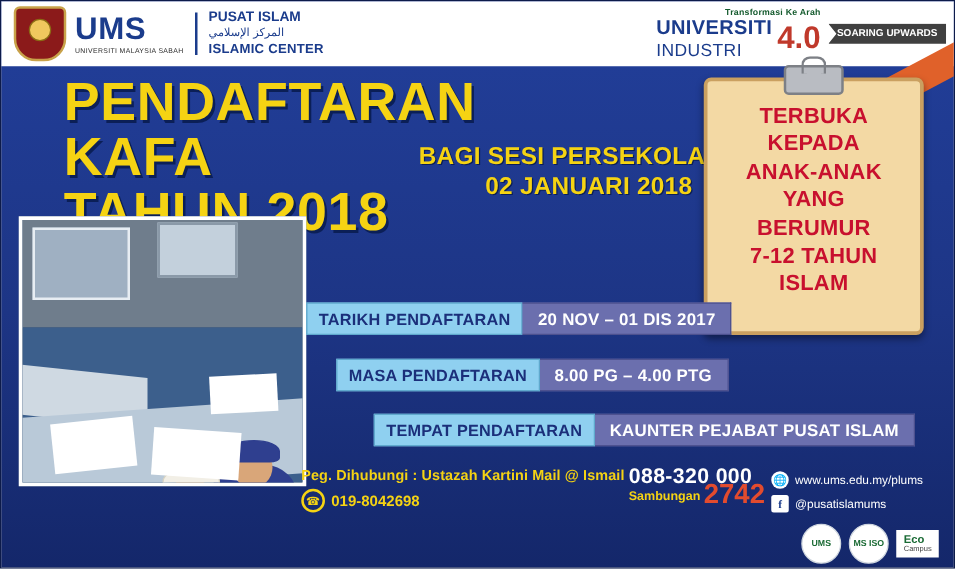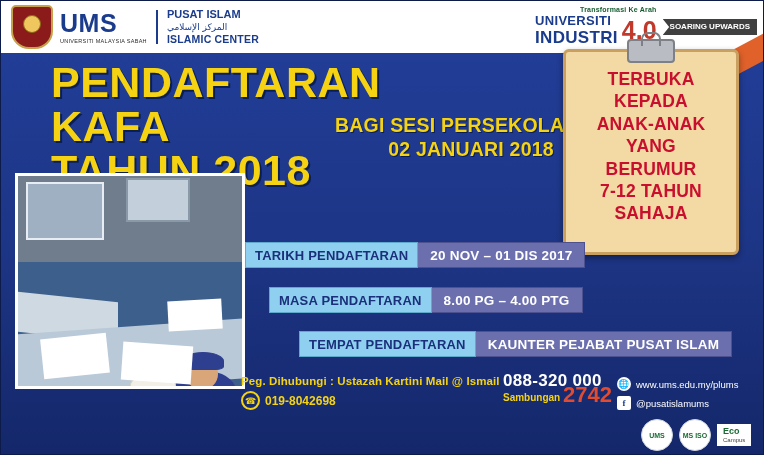--- a/index.html
+++ b/index.html
@@ -45,22 +45,22 @@
     width:2px;height:34px;background:#1b3c8c;margin:0 9px;
   }
   .pi-block{line-height:1.25;}
   .pi-l1{font-size:11px;font-weight:bold;color:#1b3c8c;}
   .pi-l2{font-size:9px;color:#1b3c8c;font-family:"DejaVu Sans",sans-serif;}
   .pi-l3{font-size:10.5px;font-weight:bold;color:#1b3c8c;letter-spacing:.2px;}
   .topbar-right{
     margin-left:auto;margin-right:8px;display:flex;align-items:center;
   }
   .tr-line1{font-size:7px;color:#155b2e;font-weight:bold;letter-spacing:.2px;text-align:right;}
-  .tr-uni{font-size:13px;font-weight:bold;color:#1b3c8c;letter-spacing:.3px;}
-  .tr-ind{font-size:17px;font-weight:bold;color:#1b3c8c;letter-spacing:.3px;}
+  .tr-uni{font-size:16px;font-weight:bold;color:#1b3c8c;letter-spacing:.3px;}
+  .tr-ind{font-size:14px;font-weight:normal;color:#1b3c8c;letter-spacing:.3px;}
   .tr-40{font-size:25px;font-weight:bold;color:#c0392b;line-height:.9;margin-left:4px;}
   .soaring{
     margin-left:6px;background:#404040;color:#ffffff;
     font-size:8px;font-weight:bold;text-align:center;
     padding:4px 7px 4px 7px;line-height:1.05;
     clip-path:polygon(0 0,100% 0,100% 100%,0 100%,7% 50%);
   }
   
   .ribbon{
     position:absolute;right:-52px;top:44px;width:140px;height:24px;
@@ -76,21 +76,21 @@
   }
   .title .l2{display:block;}
   .subtitle{
     position:absolute;left:330px;top:112px;width:280px;
     color:#f5d313;font-size:19.5px;font-weight:bold;text-align:center;
     line-height:1.25;letter-spacing:.2px;
     text-shadow:1px 1px 0 #0b1f57;
   }
   
   .clipboard{
-    position:absolute;right:24px;top:48px;width:170px;height:200px;
+    position:absolute;right:24px;top:61px;width:170px;height:200px;
     background:#f3d9a4;border:3px solid #caa060;border-radius:6px;
     box-shadow:0 3px 6px rgba(0,0,0,.4);
   }
   .clip-clip{
     position:absolute;left:50%;top:-13px;transform:translateX(-50%);
     width:44px;height:20px;background:#b9bcc2;border:2px solid #7d8086;
     border-radius:4px;
   }
   .clip-clip:after{
     content:"";position:absolute;left:50%;top:-9px;transform:translateX(-50%);
@@ -234,21 +234,21 @@
 
   <div class="clipboard">
     <div class="clip-clip"></div>
     <div class="clip-text">
       <div>TERBUKA</div>
       <div>KEPADA</div>
       <div>ANAK-ANAK</div>
       <div>YANG</div>
       <div>BERUMUR</div>
       <div>7-12 TAHUN</div>
-      <div>SAHAJA</div>
+      <div>ISLAM</div>
     </div>
   </div>
 
   <div class="photo">
     <div class="ph-wall"></div>
     <div class="ph-board"></div>
     <div class="ph-win"></div>
     <div class="ph-floor"></div>
     <div class="ph-desk2"></div>
     <div class="ph-desk"></div>

